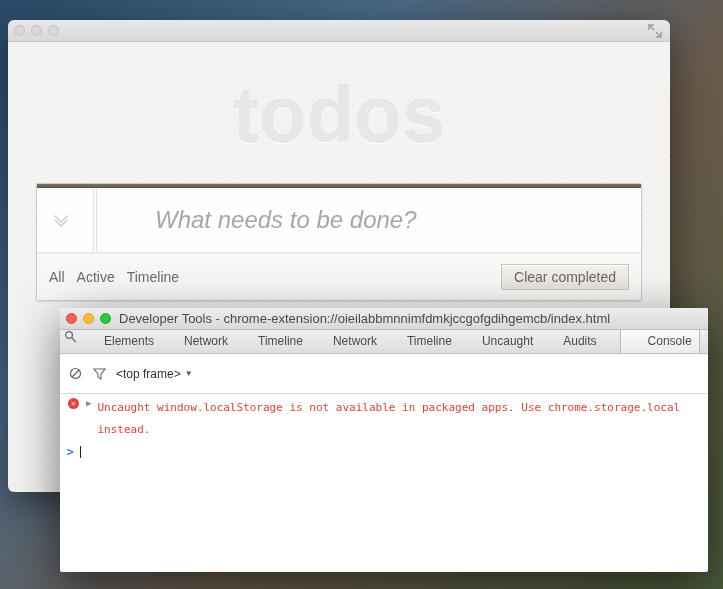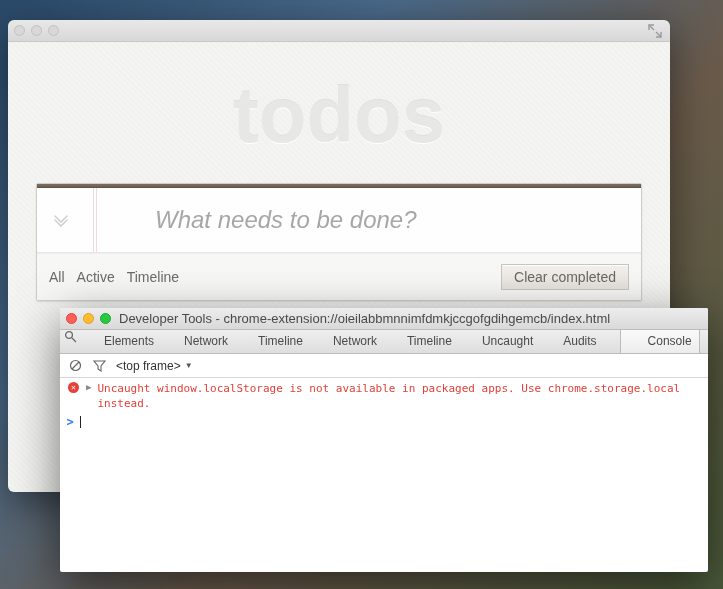--- a/index.html
+++ b/index.html
@@ -173,39 +173,39 @@
     padding-left:27px;
   }
   .dt-search { width:16px; display:flex;justify-content:center;color:#6b6b6b; margin-right:4px;}
   .dt-right { margin-left:auto; display:flex; align-items:center; gap:8px; padding-right:4px;}
   .err-badge { display:flex;align-items:center;gap:2px;}
   .err-badge .c { width:11px;height:11px;border-radius:50%;background:#e24238;color:#fff;display:flex;align-items:center;justify-content:center;font-size:8px;font-weight:bold;}
   .err-badge .n { color:#e24238; font-size:11px;}
   .dt-ico { width:16px;height:16px;color:#585858;display:flex;align-items:center;justify-content:center;}
 
   .dt-toolbar {
-    height:24px;
+    height:40px;
     border-bottom:1px solid #d6d6d6;
     display:flex;
     align-items:center;
     gap:10px;
     padding:0 8px;
     color:#666;
   }
   .dt-toolbar .ico { width:14px;height:14px;display:flex;align-items:center;justify-content:center;}
   .frame-sel { font-size:12px; color:#333; display:flex;align-items:center;gap:4px;}
   .frame-sel .arrow { font-size:8px;color:#555;}
 
   .dt-console { padding:2px 0; font-family: Menlo, Consolas, monospace; font-size:11px;}
   .console-row { display:flex; align-items:flex-start; padding: 1px 8px; gap:6px;}
   .console-row.err { color:#e24238; }
   .row-ico { width:12px;flex-shrink:0;margin-top:1px;}
   .row-ico .cir { width:11px;height:11px;border-radius:50%;background:#e24238;color:#fff;display:flex;align-items:center;justify-content:center;font-size:8px;font-weight:bold;}
   .row-caret { color:#888;font-size:9px;margin-top:1px;}
-  .row-msg { flex:1; line-height:15px; }
+  .row-msg { flex:1; line-height:22px; }
   .prompt-row { display:flex; align-items:center; padding: 2px 8px 2px 4px; gap:4px;}
   .prompt-caret { color:#367cf1; font-weight:bold; font-family:Menlo,Consolas,monospace; font-size:12px; width:12px;text-align:center;}
   .prompt-input { flex:1; border:none;outline:none; font:11px Menlo,Consolas,monospace; padding:1px 0;}
   .cursor { display:inline-block;width:1px;height:12px;background:#222;vertical-align:middle;}
 </style>
 </head>
 <body>
 
 <div class="app-window">
   <div class="app-titlebar">

